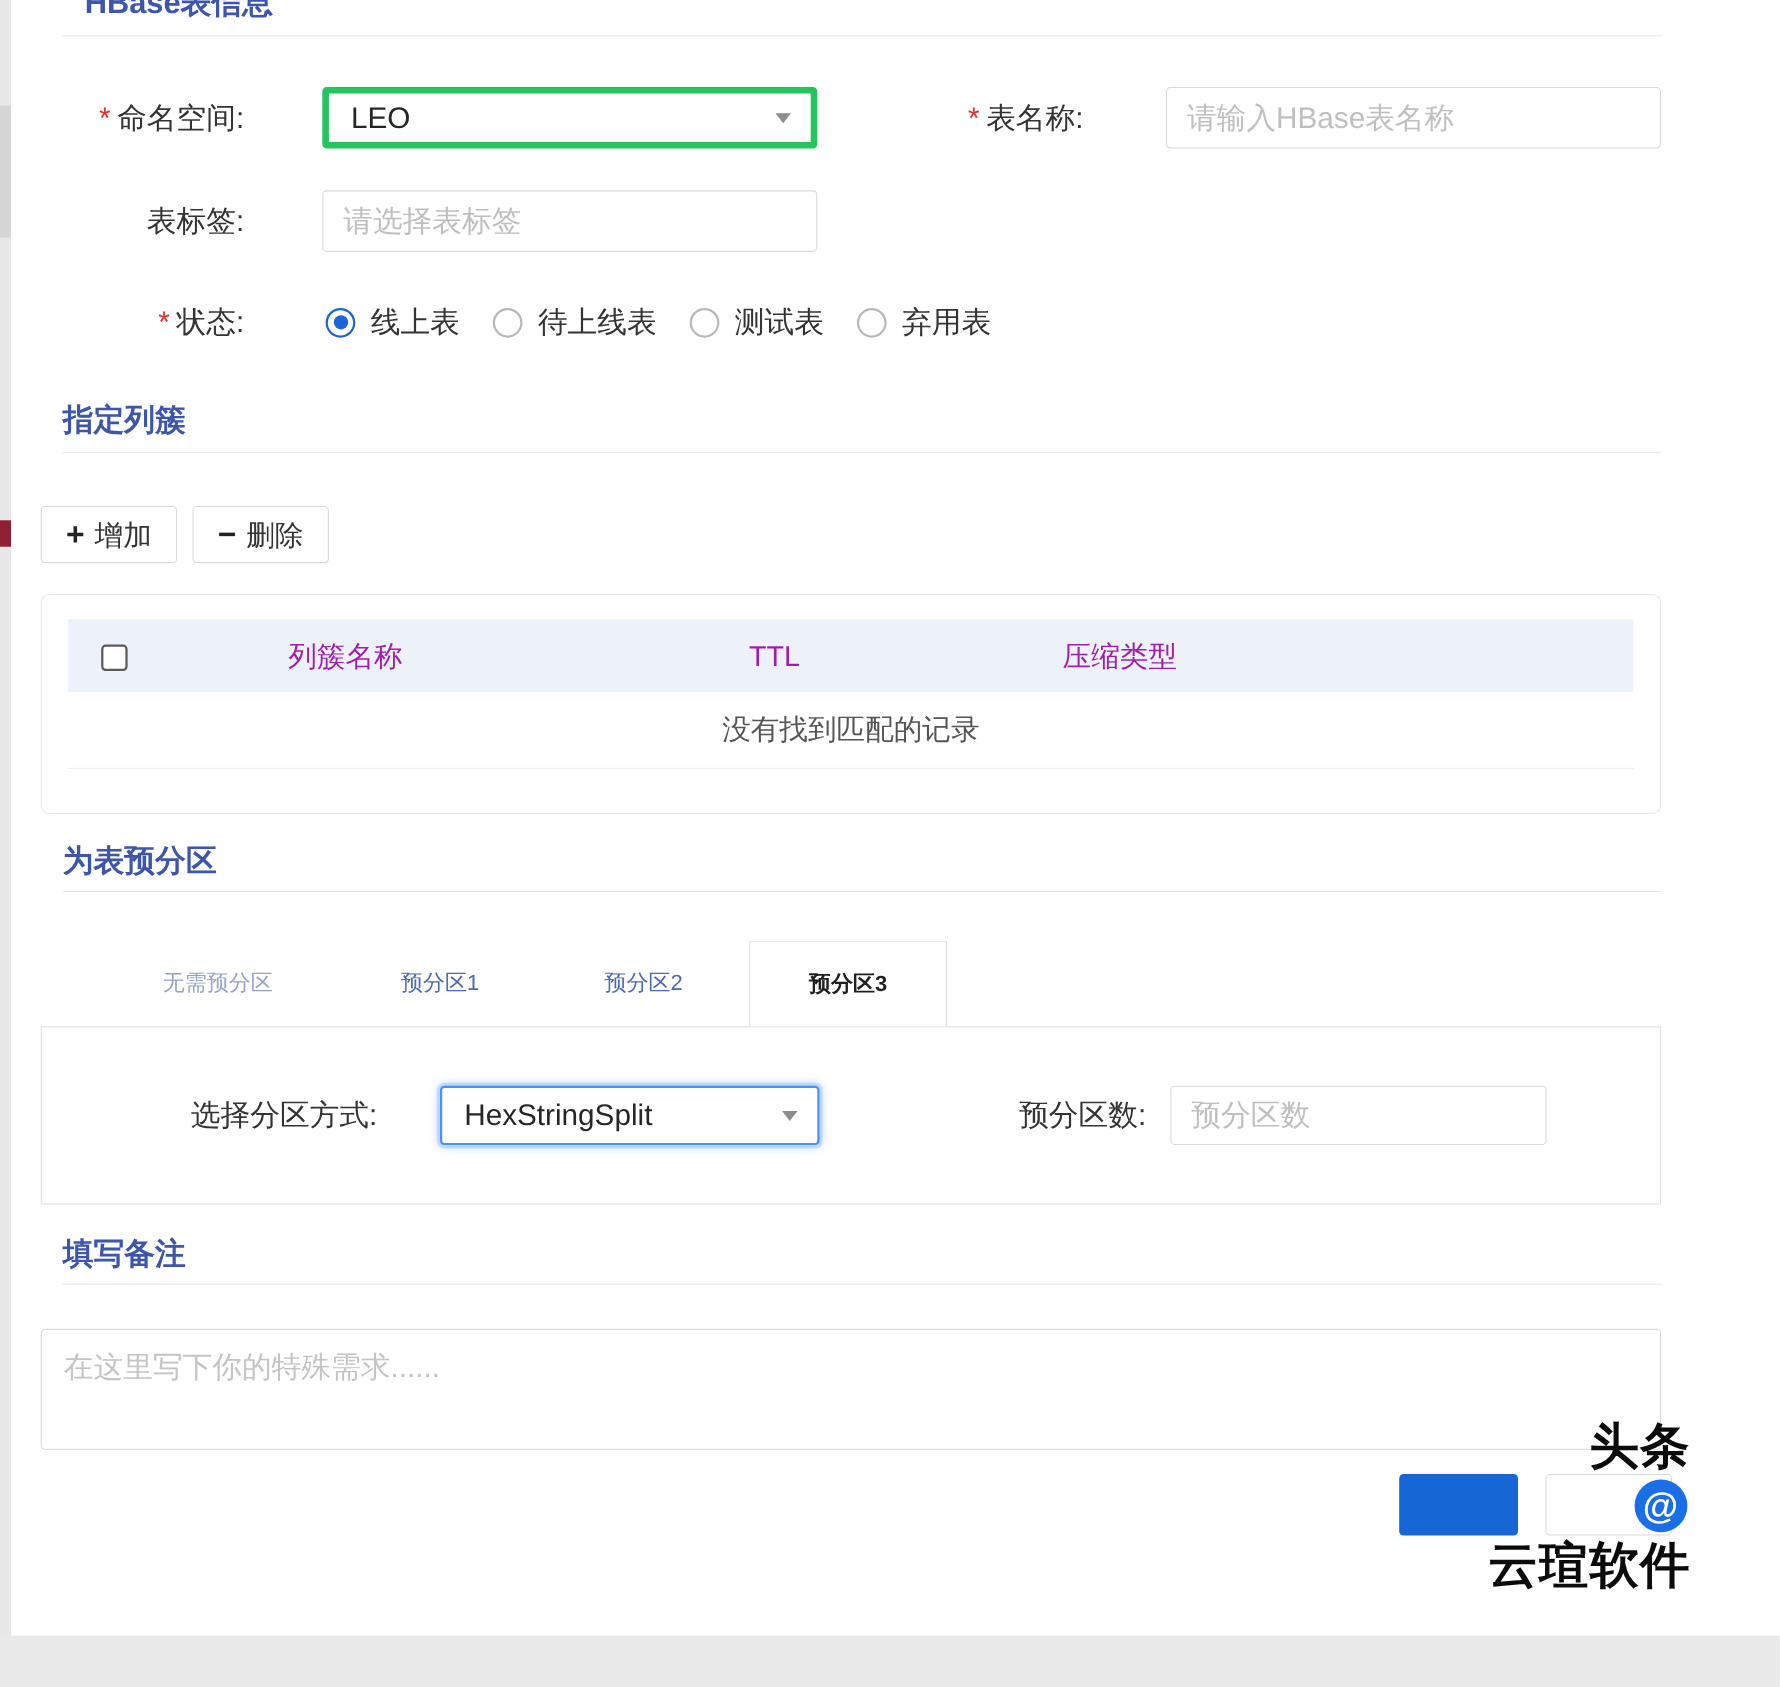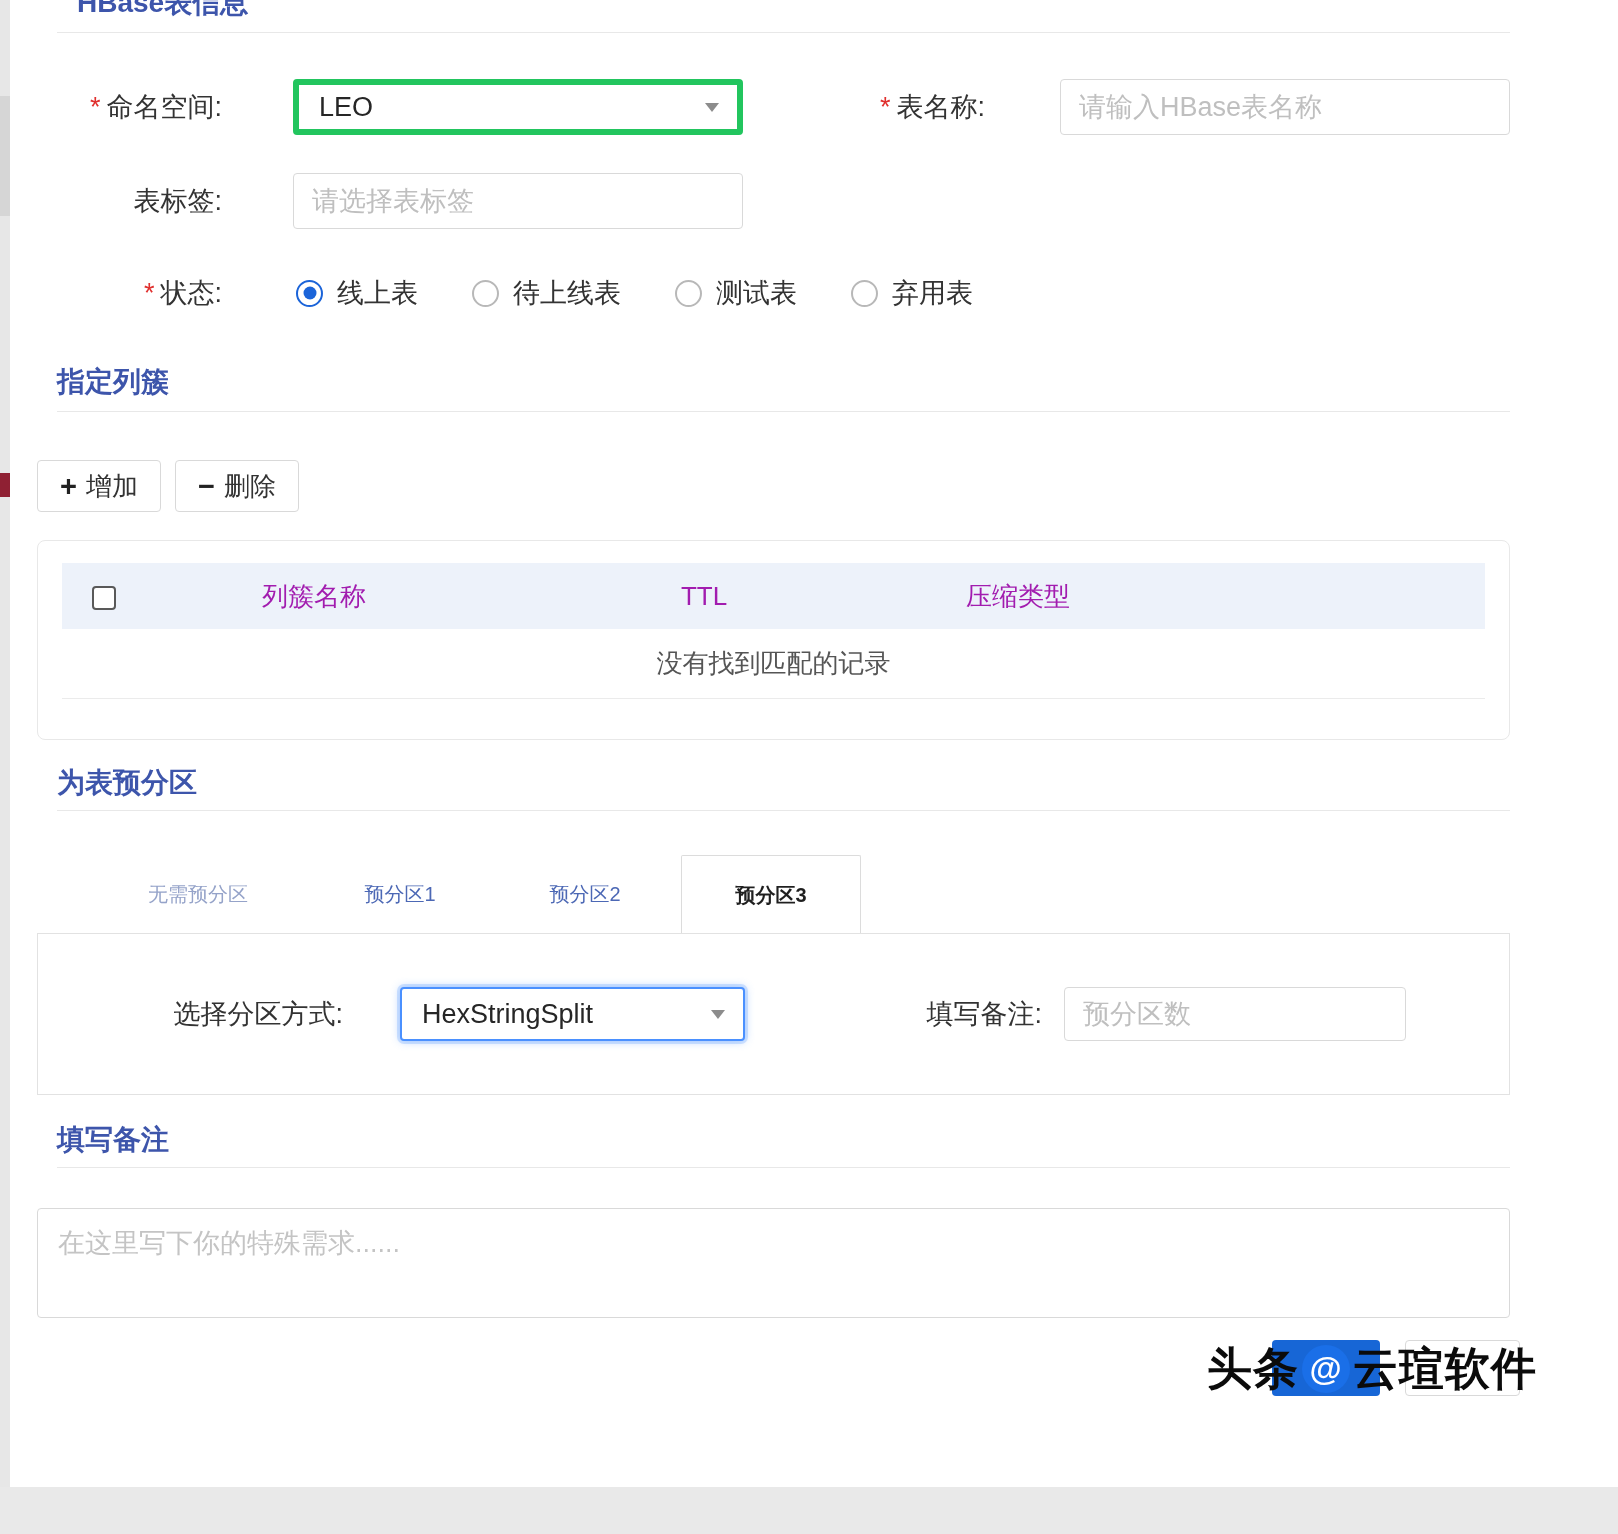--- a/index.html
+++ b/index.html
@@ -60,21 +60,21 @@
   .select-value { font-size: 27px; color: #262626; }
   .caret { width: 0; height: 0; border-left: 7px solid transparent; border-right: 7px solid transparent; border-top: 9px solid #8c8c8c; }
   .select.focused { border: 2px solid var(--focus-blue, #4a90ff);
                     box-shadow: 0 0 0 3px rgba(74,144,255,0.22), 0 0 10px rgba(74,144,255,0.45); }
 
   .input { height: 56px; border: 1px solid #d9d9d9; border-radius: 4px; background: #fff;
            font-size: 27px; color: #262626; padding: 0 18px; font-family: inherit; flex: 0 0 auto; }
   .input.h54 { height: 54px; }
   .input::placeholder { color: #bfbfbf; }
 
-  .radio-group { display: flex; align-items: center; gap: 54px; }
+  .radio-group { display: flex; align-items: center; gap: 30px; }
   .radio { display: flex; align-items: center; gap: 14px; cursor: pointer; }
   .radio-dot { width: 27px; height: 27px; border: 2px solid #b8b8b8; border-radius: 50%; background: #fff; position: relative; flex: 0 0 auto; }
   .radio.checked .radio-dot { border-color: var(--radio-blue, #1b64d9); }
   .radio.checked .radio-dot::after { content: ""; position: absolute; left: 50%; top: 50%;
      transform: translate(-50%,-50%); width: 13px; height: 13px; border-radius: 50%; background: var(--radio-blue, #1b64d9); }
   .radio-label { font-size: 27px; color: #333; }
 
   .cf-actions { margin-top: 48px; display: flex; gap: 14px; }
   .btn { height: 52px; padding: 0 22px; border: 1px solid #d9d9d9; background: #fff; border-radius: 4px;
          font-size: 26px; color: #333; display: flex; align-items: center; gap: 9px; cursor: pointer; font-family: inherit; }
@@ -103,22 +103,22 @@
   .remarks-area { margin-top: 40px; display: block; width: 100%; height: 110px; border: 1px solid #d9d9d9;
                   border-radius: 4px; padding: 16px 20px; font-size: 27px; font-family: inherit; color: #262626; resize: none; }
   .remarks-area::placeholder { color: #c4c4c4; }
 
   .footer { margin-top: 22px; position: relative; height: 58px; }
   .btn-primary { position: absolute; right: 130px; top: 0; width: 108px; height: 56px;
                  background: var(--primary-blue, #1766d6); border: none; border-radius: 4px; cursor: pointer; }
   .btn-default { position: absolute; right: -10px; top: 0; width: 115px; height: 56px;
                  background: #fff; border: 1px solid #d9d9d9; border-radius: 4px; cursor: pointer; }
   .watermark { position: absolute; right: -27px; top: 50%; transform: translateY(-50%);
-               display: flex; align-items: center; white-space: nowrap; z-index: 3;
-               font-size: 45px; font-weight: bold; color: #0b0b0b; letter-spacing: 1px; }
+               display: flex; align-items: flex-end; white-space: nowrap; z-index: 3;
+               font-size: 45px; font-weight: bold; color: #0b0b0b; letter-spacing: 1px; flex-direction: column; }
   .at-badge { width: 48px; height: 48px; border-radius: 50%; background: var(--badge-blue, #1a6fe8);
               color: #fff; font-size: 33px; font-weight: bold; display: inline-flex;
               align-items: center; justify-content: center; margin: 0 3px; flex: 0 0 auto; }
 </style>
 </head>
 <body>
 
 <div class="page-strip">
   <div class="frag-a"></div>
   <div class="frag-red"></div>
@@ -207,21 +207,21 @@
       <div class="tab t3 active">预分区3</div>
     </div>
 
     <div class="tab-panel">
       <div class="panel-row">
         <label class="f-label w305">选择分区方式:</label>
         <div class="select h54 focused ml57 w345">
           <span class="select-value">HexStringSplit</span>
           <span class="caret"></span>
         </div>
-        <label class="f-label w297">填写备注:</label>
+        <label class="f-label w297">预分区数:</label>
         <input class="input h54 ml55 w342" placeholder="预分区数" style="">
       </div>
     </div>
 
     <h3 class="section-h h-rm">填写备注</h3>
     <div class="hr hr4"></div>
 
     <textarea class="remarks-area" placeholder="在这里写下你的特殊需求......" style=""></textarea>
 
     <div class="footer">

